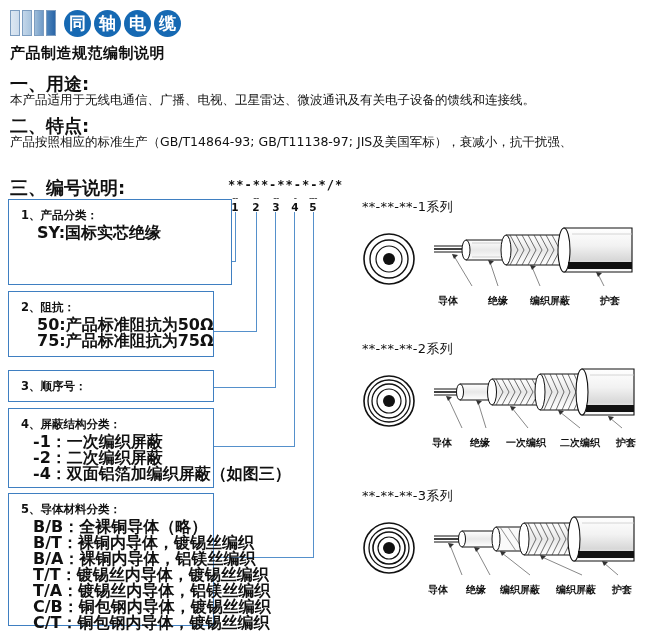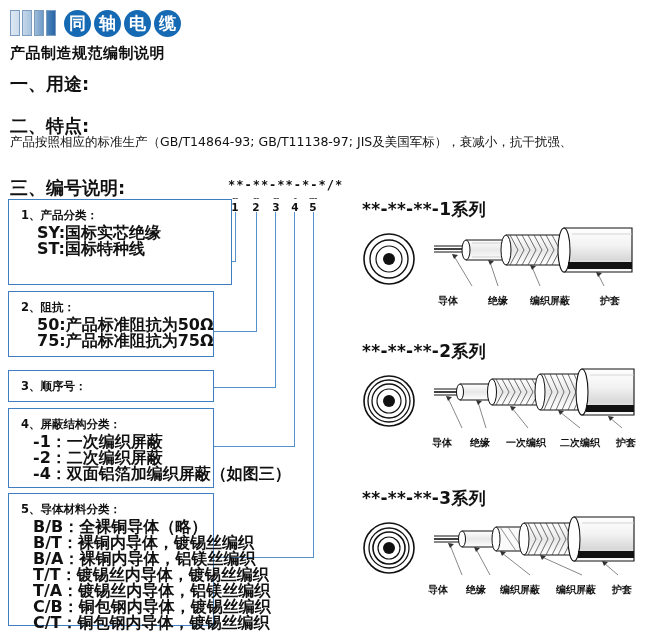--- a/index.html
+++ b/index.html
@@ -77,21 +77,21 @@
 
   
   .lead{position:absolute;background:#5590cb;}
   .lead.v{width:1.4px;}
   .lead.h{height:1.4px;}
 
   
   .diagram{position:absolute;width:300px;height:145px;}
   .series-title{
     position:absolute;left:14px;top:0px;
-    font-size:17px;font-weight:700;color:#111;
+    font-size:13px;font-weight:400;color:#111;
     letter-spacing:0.3px;
   }
   .cs{position:absolute;left:10px;top:30px;}
   .cable-svg{position:absolute;left:84px;top:22px;}
   .lbl{
     position:absolute;font-size:10px;font-weight:700;color:#111;
     white-space:nowrap;
   }
 </style>
 </head>
@@ -109,20 +109,21 @@
       </div>
       <div class="circ">同</div>
       <div class="circ">轴</div>
       <div class="circ">电</div>
       <div class="circ">缆</div>
     </div>
     <div class="doc-title">产品制造规范编制说明</div>
   </div>
 
   <div class="sec-h" style="left:10px;top:72px;">一、用途:</div>
+  <div class="sec-p" style="left:10px;top:90px;width:630px;">本产品适用于无线电通信、广播、电视、卫星雷达、微波通讯及有关电子设备的馈线和连接线。</div>
 
   <div class="sec-h" style="left:10px;top:114px;">二、特点:</div>
   <div class="sec-p" style="left:10px;top:132px;width:634px;">产品按照相应的标准生产（GB/T14864-93; GB/T11138-97; JIS及美国军标），衰减小，抗干扰强、</div>
 
   <div class="sec-h" style="left:10px;top:176px;">三、编号说明:</div>
 
   <div class="codeline">**-**-**-*-*/*</div>
   <div class="numrow">
     <div class="dash" style="left:0px;">--</div>
     <div class="dash" style="left:21px;">--</div>
@@ -148,21 +149,20 @@
 
   <div class="lead v" style="left:294px;top:212px;height:235px;"></div>
   <div class="lead h" style="left:213px;top:446px;width:82px;"></div>
 
   <div class="lead v" style="left:313px;top:212px;height:346px;"></div>
   <div class="lead h" style="left:213px;top:557px;width:101px;"></div>
 
   <div class="box" style="left:8px;top:199px;width:224px;height:86px;">
     <div class="box-title">1、产品分类：</div>
     <div class="box-item">SY:国标实芯绝缘</div>
-    <div class="box-item">ST:国标特种线</div>
   </div>
 
   <div class="box" style="left:8px;top:291px;width:206px;height:66px;">
     <div class="box-title">2、阻抗：</div>
     <div class="box-item">50:产品标准阻抗为50Ω</div>
     <div class="box-item">75:产品标准阻抗为75Ω</div>
   </div>
 
   <div class="box" style="left:8px;top:370px;width:206px;height:32px;">
     <div class="box-title">3、顺序号：</div>

